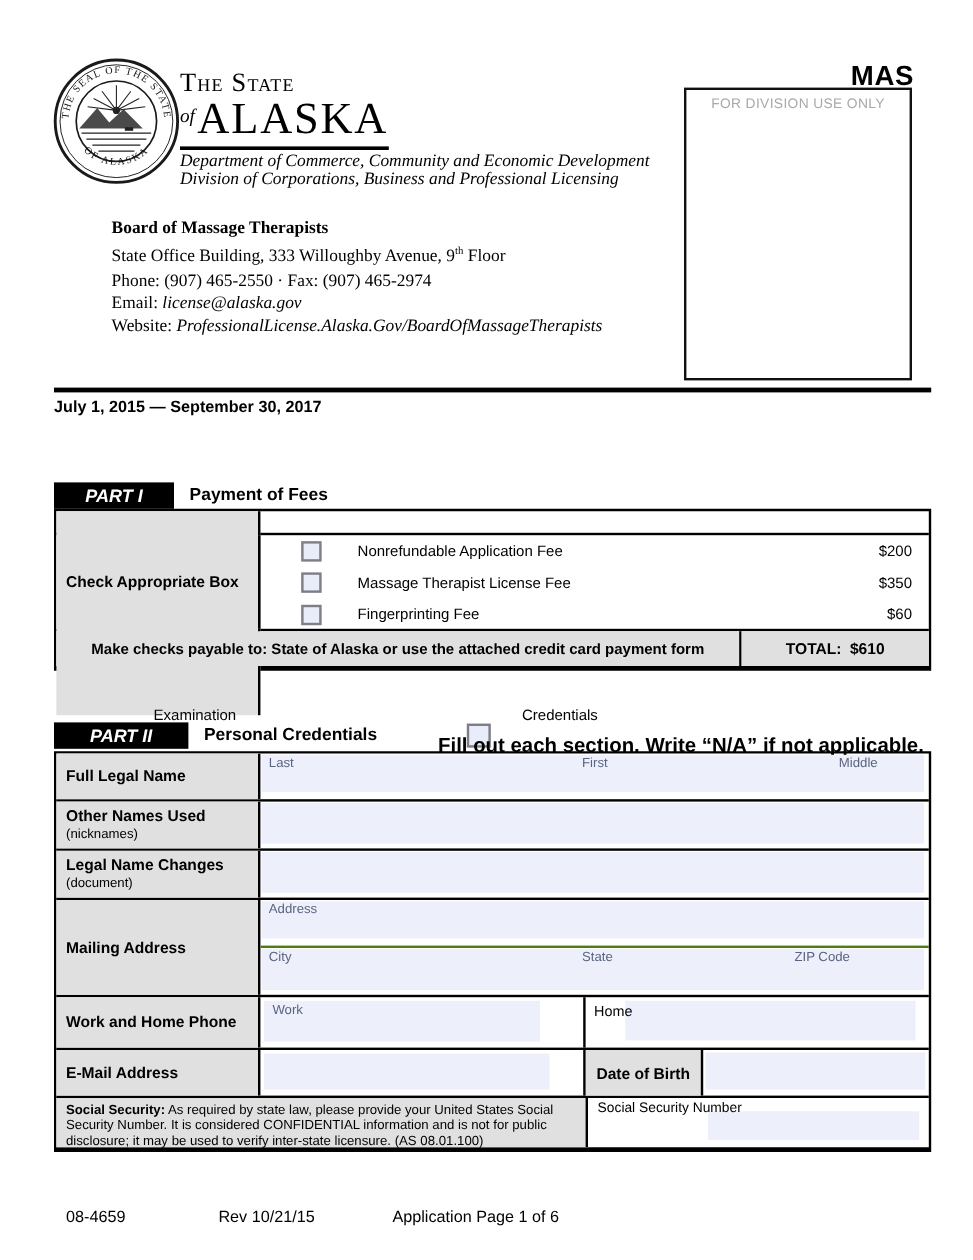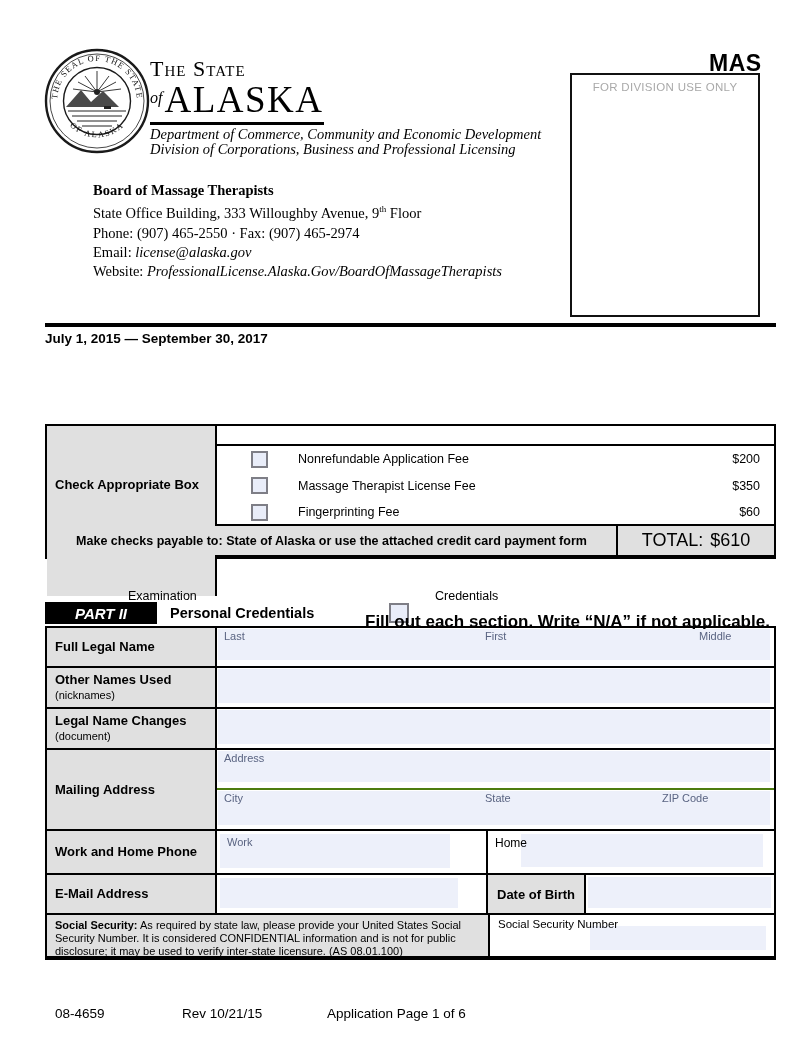--- a/index.html
+++ b/index.html
@@ -52,21 +52,21 @@
   .opt-label{position:absolute;top:50%;transform:translateY(-50%);font-size:12.5px;}
 
   .fee-line{display:flex;align-items:center;height:26.6px;padding-left:34px;}
   .fee-cb{flex:0 0 17px;width:17px;height:17px;background:#e9edf9;border:2px solid #7e7e86;box-sizing:border-box;}
   .fee-label{margin-left:30px;font-size:12.5px;}
   .fee-amount{margin-left:auto;margin-right:14px;font-size:12.5px;}
 
   .payable-cell{flex:0 0 571px;width:571px;background:var(--cell-gray);border-right:2px solid #000;box-sizing:border-box;
                 display:flex;align-items:center;justify-content:center;font-weight:bold;font-size:12.5px;}
   .total-cell{flex:1;background:var(--cell-gray);display:flex;align-items:center;justify-content:center;
-              font-weight:normal;font-size:18px;gap:7px;}
+              font-weight:bold;font-size:13px;gap:7px;}
 
   
   .addr-sub1{height:40px;border-bottom:2px solid #4d7c0f;position:relative;box-sizing:border-box;}
   .addr-sub2{height:39px;position:relative;}
   .split-cell{flex:0 0 271px;width:271px;position:relative;border-right:2px solid #000;box-sizing:border-box;}
   .dob-cell{flex:0 0 98px;width:98px;background:var(--cell-gray);border-right:2px solid #000;box-sizing:border-box;
             display:flex;align-items:center;justify-content:center;font-weight:bold;font-size:13px;}
   .dob-field{flex:1;position:relative;}
   .home-cell{flex:1;position:relative;}
   .home-tag{position:absolute;left:7px;top:5px;font-size:12px;color:#000;z-index:2;}
@@ -130,20 +130,24 @@
     <div>Phone: (907) 465-2550 · Fax: (907) 465-2974</div>
     <div><span>Email: </span><span class="ital">license@alaska.gov</span></div>
     <div><span>Website: </span><span class="ital">ProfessionalLicense.Alaska.Gov/BoardOfMassageTherapists</span></div>
   </div>
 
   <div class="title-block">
     <div class="title-rule"></div>
     <div class="date-range">July 1, 2015 — September 30, 2017</div>
   </div>
 
+  <div class="part-header" style="top:402px;">
+    <div class="part-badge" style="width:100px;">PART I</div>
+    <div class="part-heading">Payment of Fees</div>
+  </div>
 
   <div class="form-table" style="top:424px;">
     <div class="trow" style="height:20px;flex-direction:column;">
       <div class="cell-label">Application by:</div>
       <div class="field-area">
         <span class="checkbox" style="left:34px;top:7px;"></span>
         <span class="opt-label" style="left:81px;">Examination</span>
         <span class="checkbox" style="left:342px;top:7px;"></span>
         <span class="opt-label" style="left:388px;">Credentials</span>
       </div>

